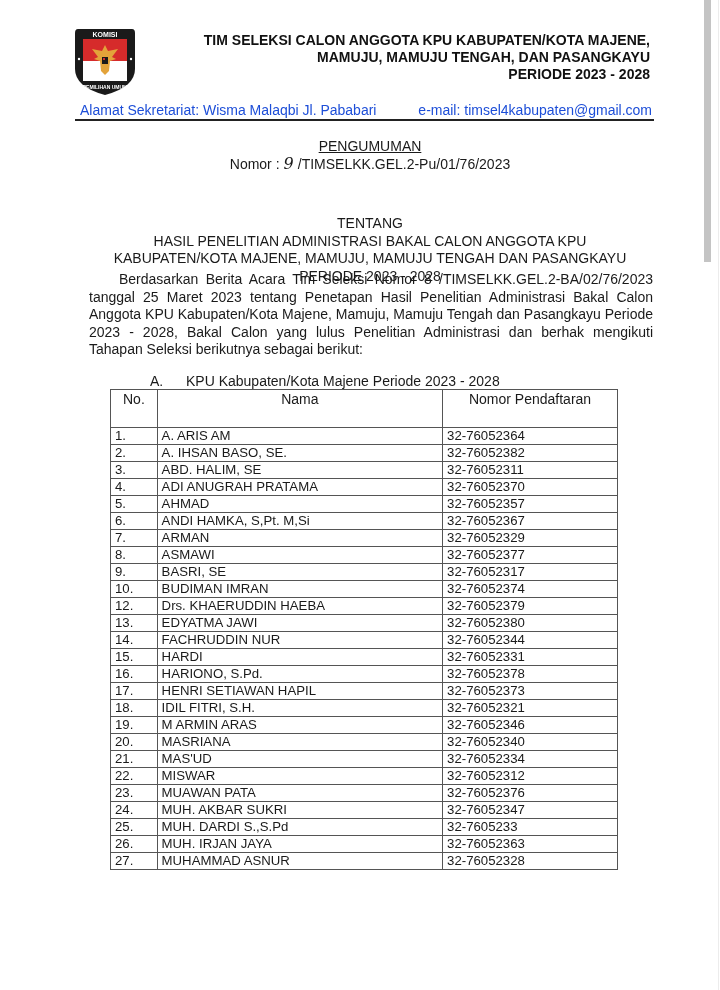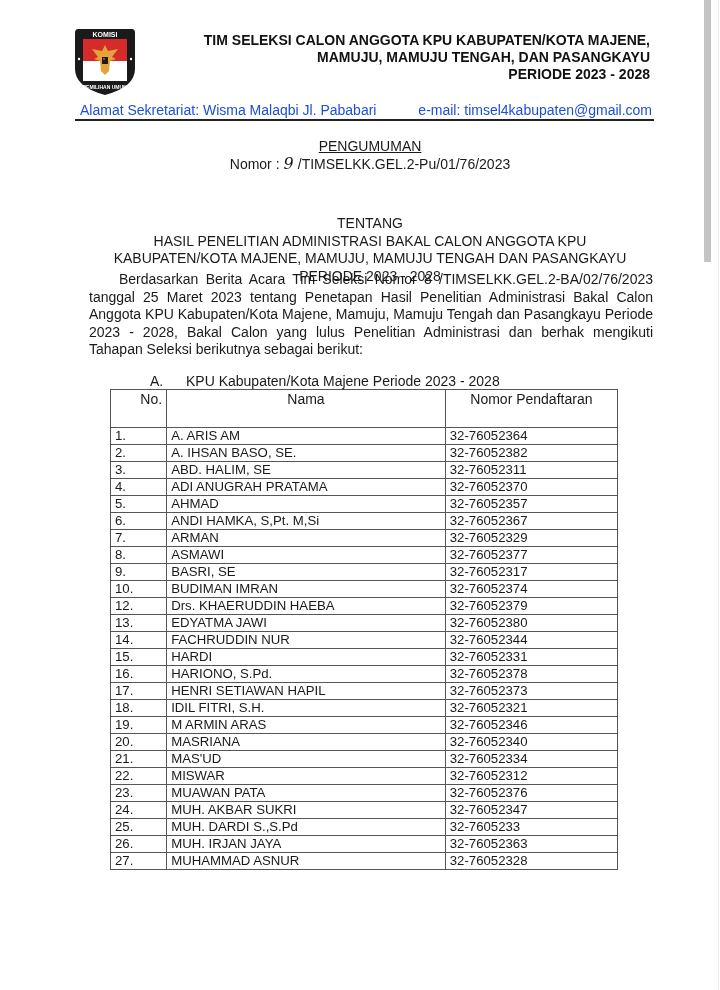--- a/index.html
+++ b/index.html
@@ -123,21 +123,21 @@
 
   <p class="body-para" style="margin:0;">Berdasarkan Berita Acara Tim Seleksi Nomor   8 /TIMSELKK.GEL.2-BA/02/76/2023 tanggal 25 Maret 2023 tentang Penetapan Hasil Penelitian Administrasi Bakal Calon Anggota KPU Kabupaten/Kota Majene, Mamuju, Mamuju Tengah dan Pasangkayu Periode 2023 - 2028, Bakal Calon yang lulus Penelitian Administrasi dan berhak mengikuti Tahapan Seleksi berikutnya sebagai berikut:</p>
 
   <div class="section-label">
     <span class="letter">A.</span><span>KPU Kabupaten/Kota Majene Periode 2023 - 2028</span>
   </div>
 
   <table class="candidates">
     <thead>
       <tr>
-        <th class="col-no" style="text-align:right;padding-left:22px;">No.</th>
+        <th class="col-no" style="text-align:left;padding-left:12px;">No.</th>
         <th class="col-name" style="text-align:center;">Nama</th>
         <th class="col-reg" style="text-align:center;">Nomor Pendaftaran</th>
       </tr>
     </thead>
     <tbody id="rows-body">
         <tr>
           <td class="c-no">1.</td>
           <td class="c-name">A. ARIS AM</td>
           <td class="c-reg">32-76052364</td>
         </tr>

